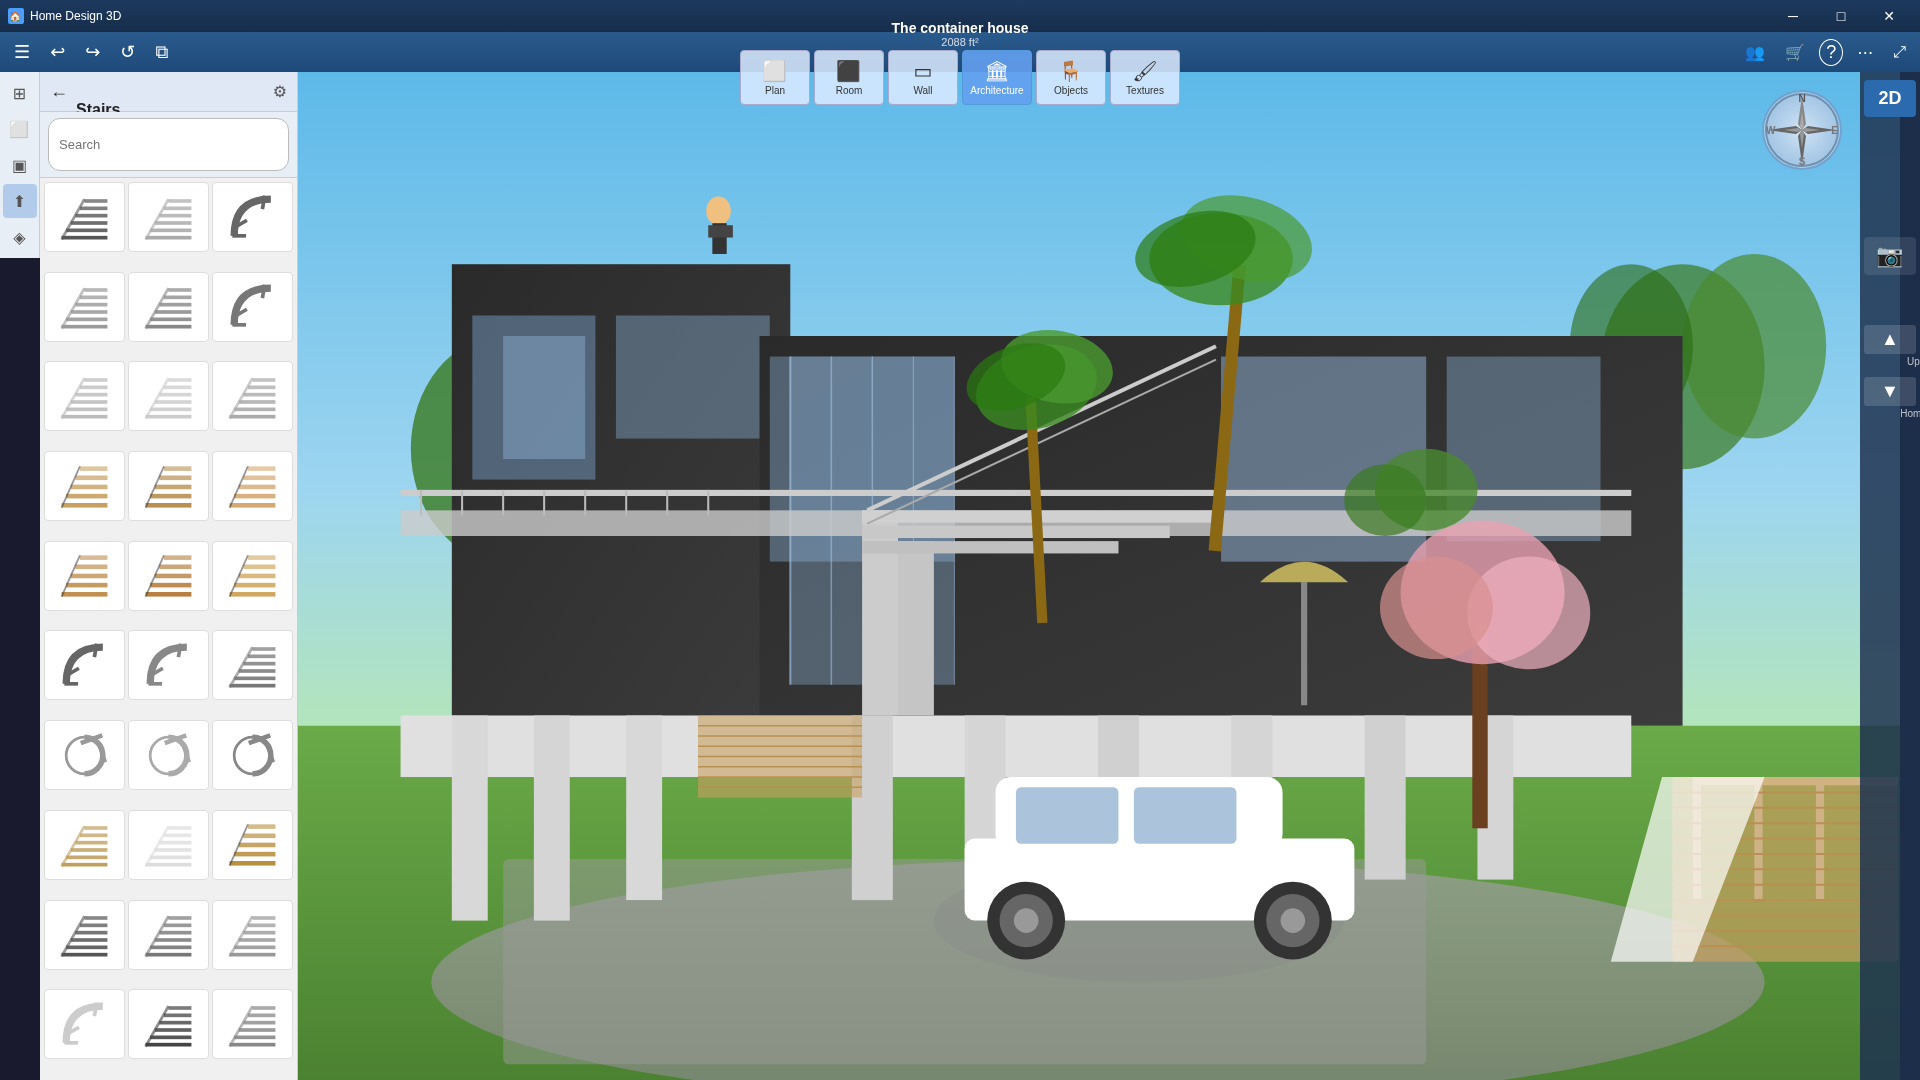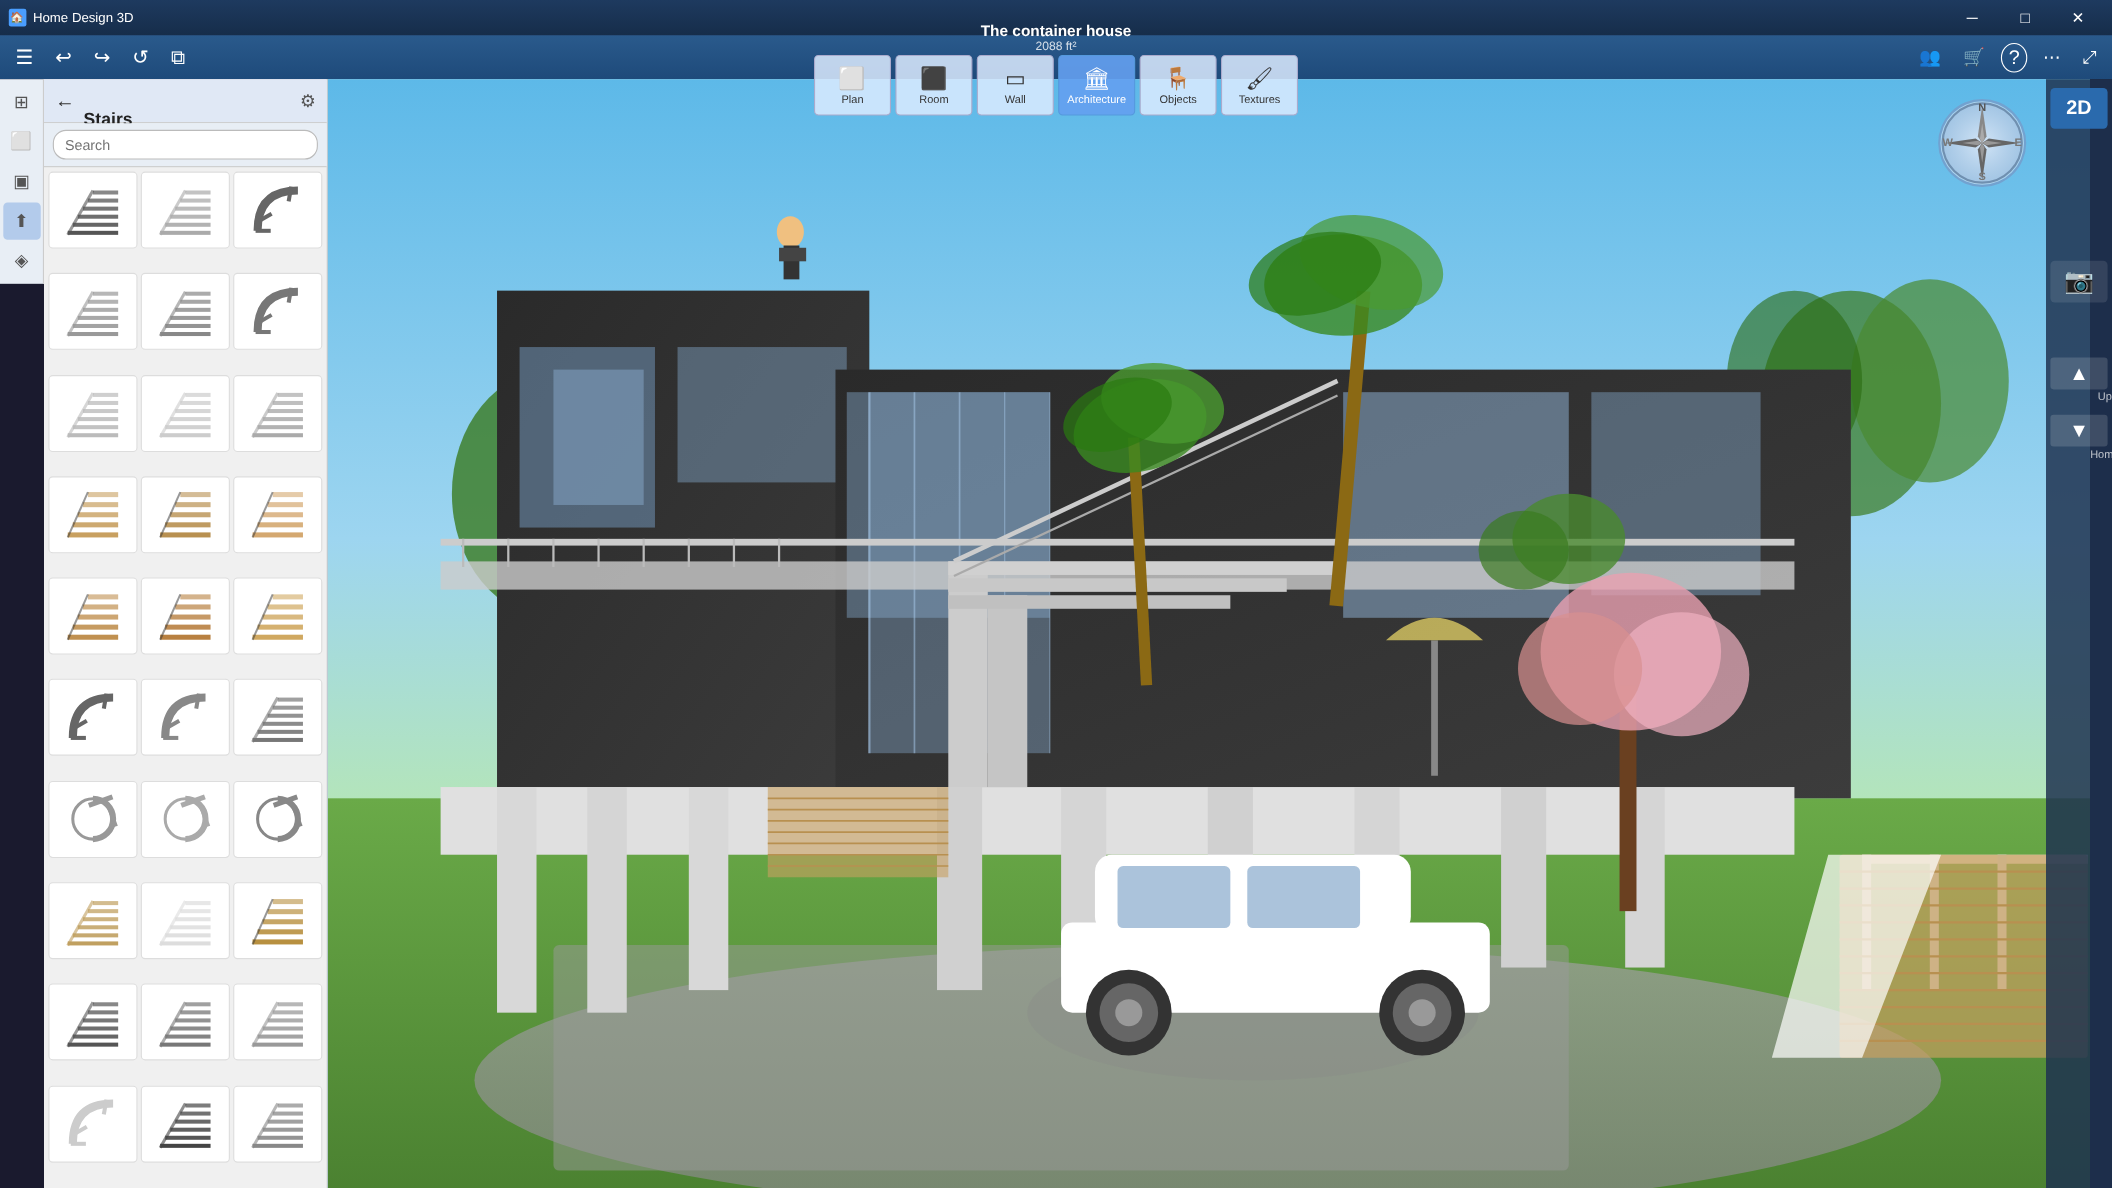--- a/index.html
+++ b/index.html
@@ -57,21 +57,21 @@
       background: #e0e8f5; border-bottom: 1px solid #ccc; height: 40px;
     }
     #back-btn { color: #333; font-size: 18px; cursor:pointer; margin-right:8px; }
     #sidebar-title { font-size: 16px; font-weight: bold; color: #222; flex:1;margin-top:36px; }
     #settings-btn { color: #555; font-size: 16px; cursor: pointer; }
 
     #search-bar {
       padding: 6px 8px; background: #e8eef5; border-bottom: 1px solid #ccc;
     }
     #search-input {
-      width: 100%; padding: 5px 10px; border: 1px solid #bbb; border-radius: 12px;
+      width: 100%; padding: 18px 10px; border: 1px solid #bbb; border-radius: 12px;
       font-size: 13px; background: white; outline: none;
     }
 
     #items-grid {
       flex:1; overflow-y: auto; padding: 4px;
       display: grid; grid-template-columns: repeat(3, 1fr); gap: 3px;
     }
     .stair-item {
       background: white; border: 1px solid #ddd; border-radius: 4px;
       cursor: pointer; display: flex; align-items: center; justify-content: center;

